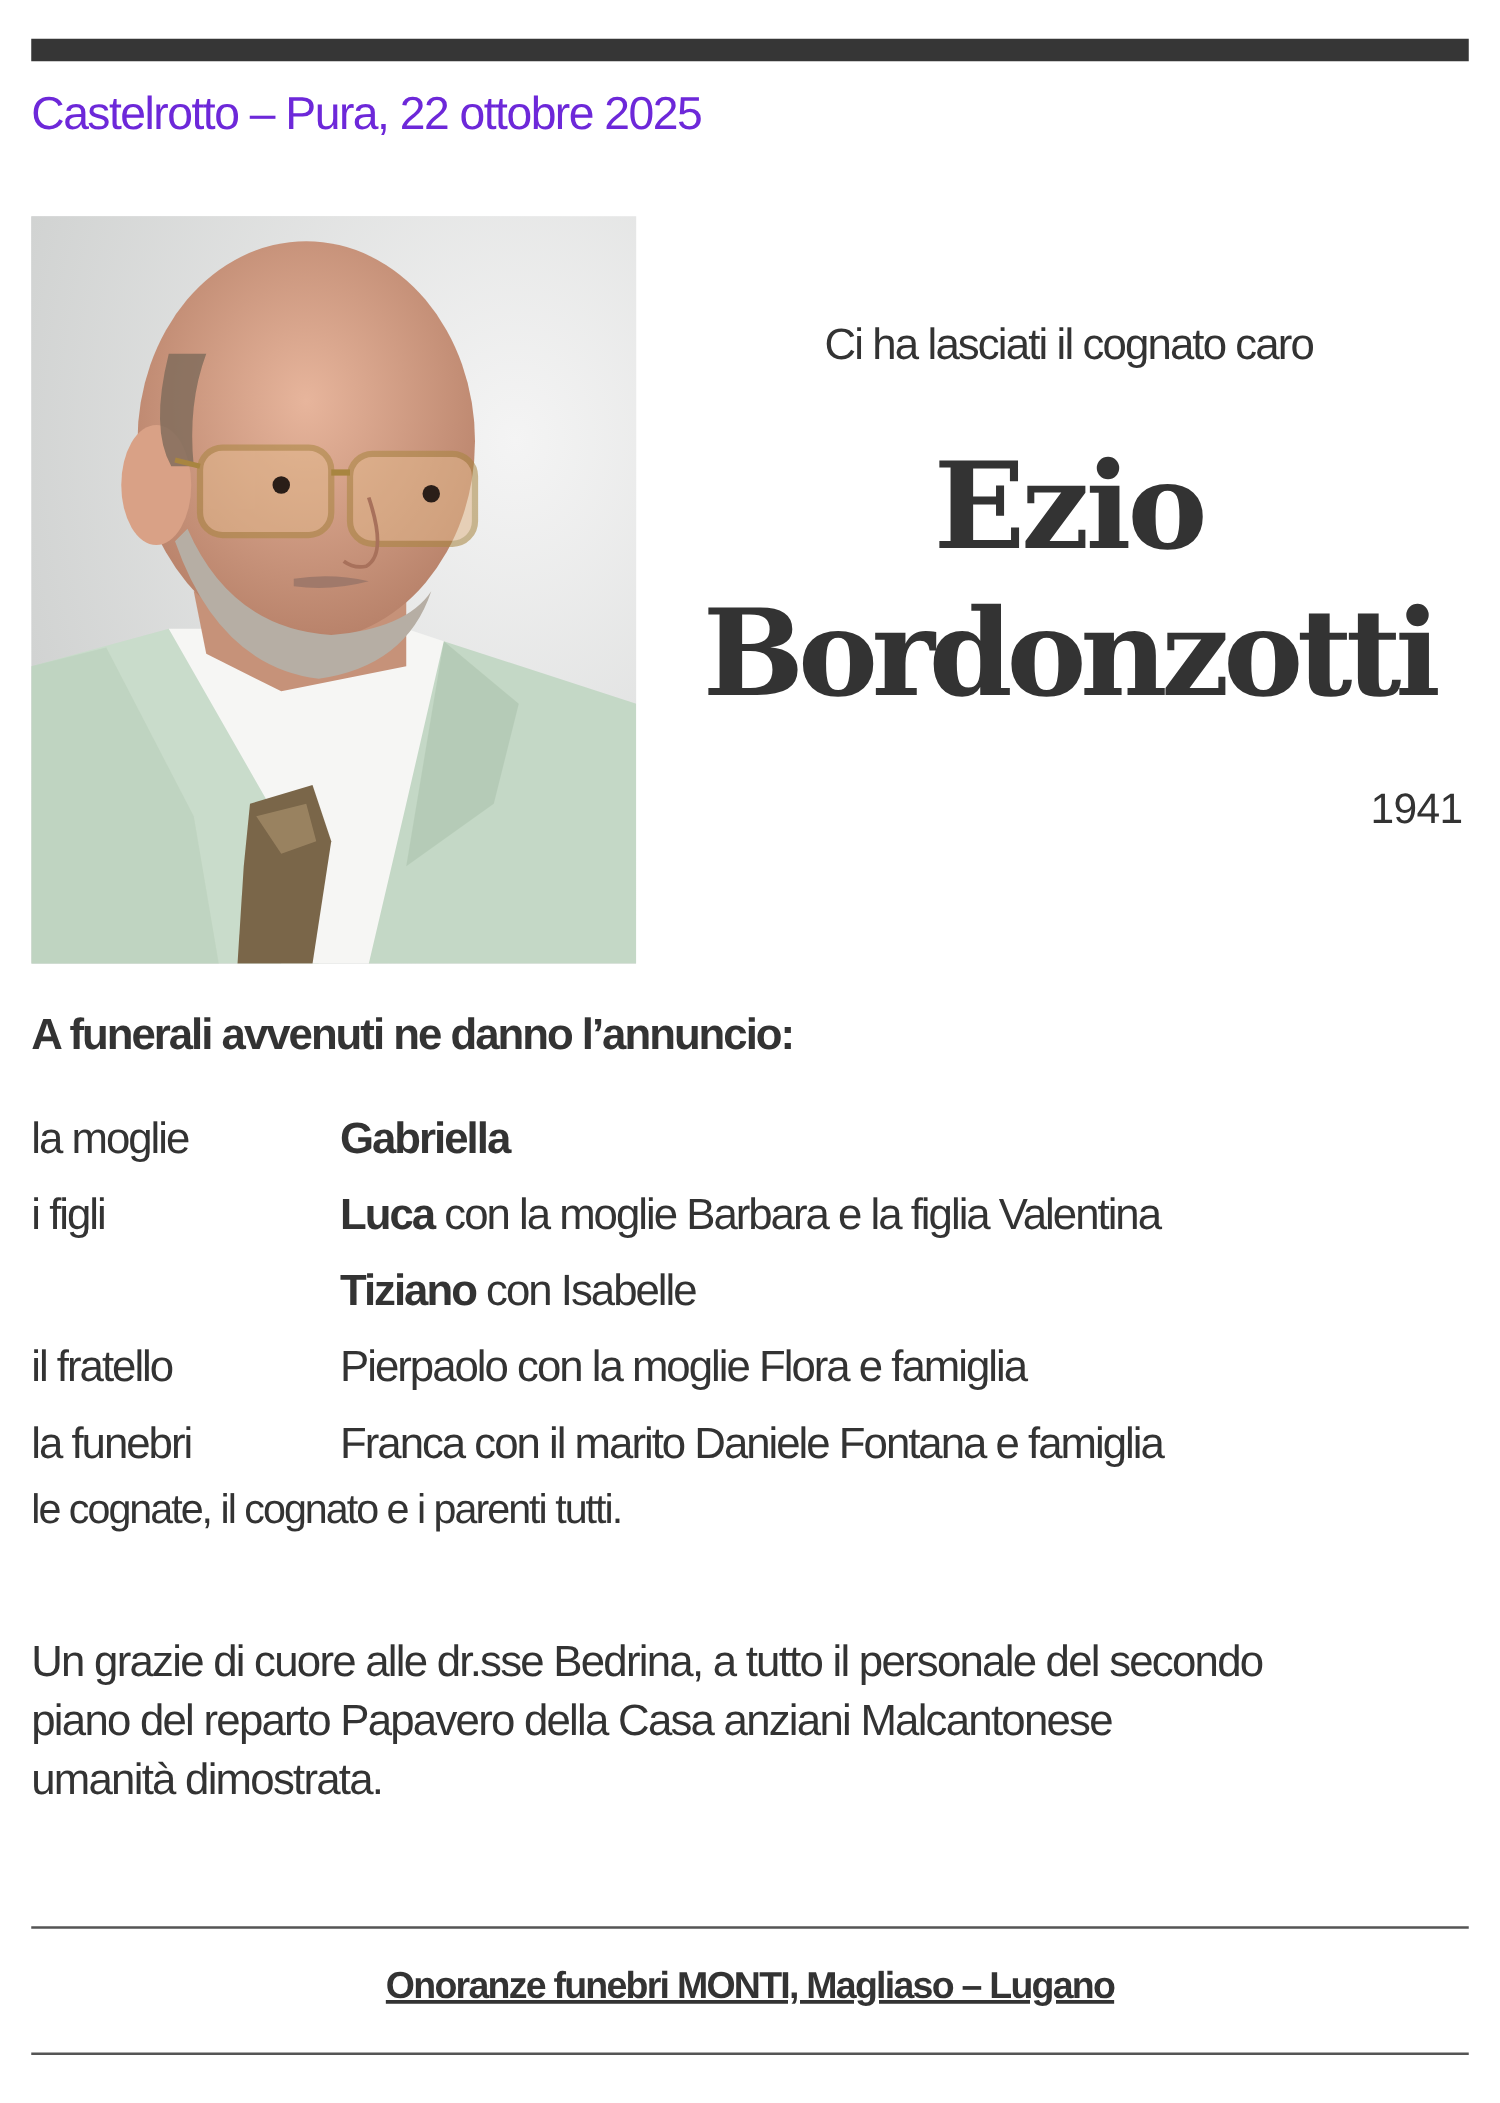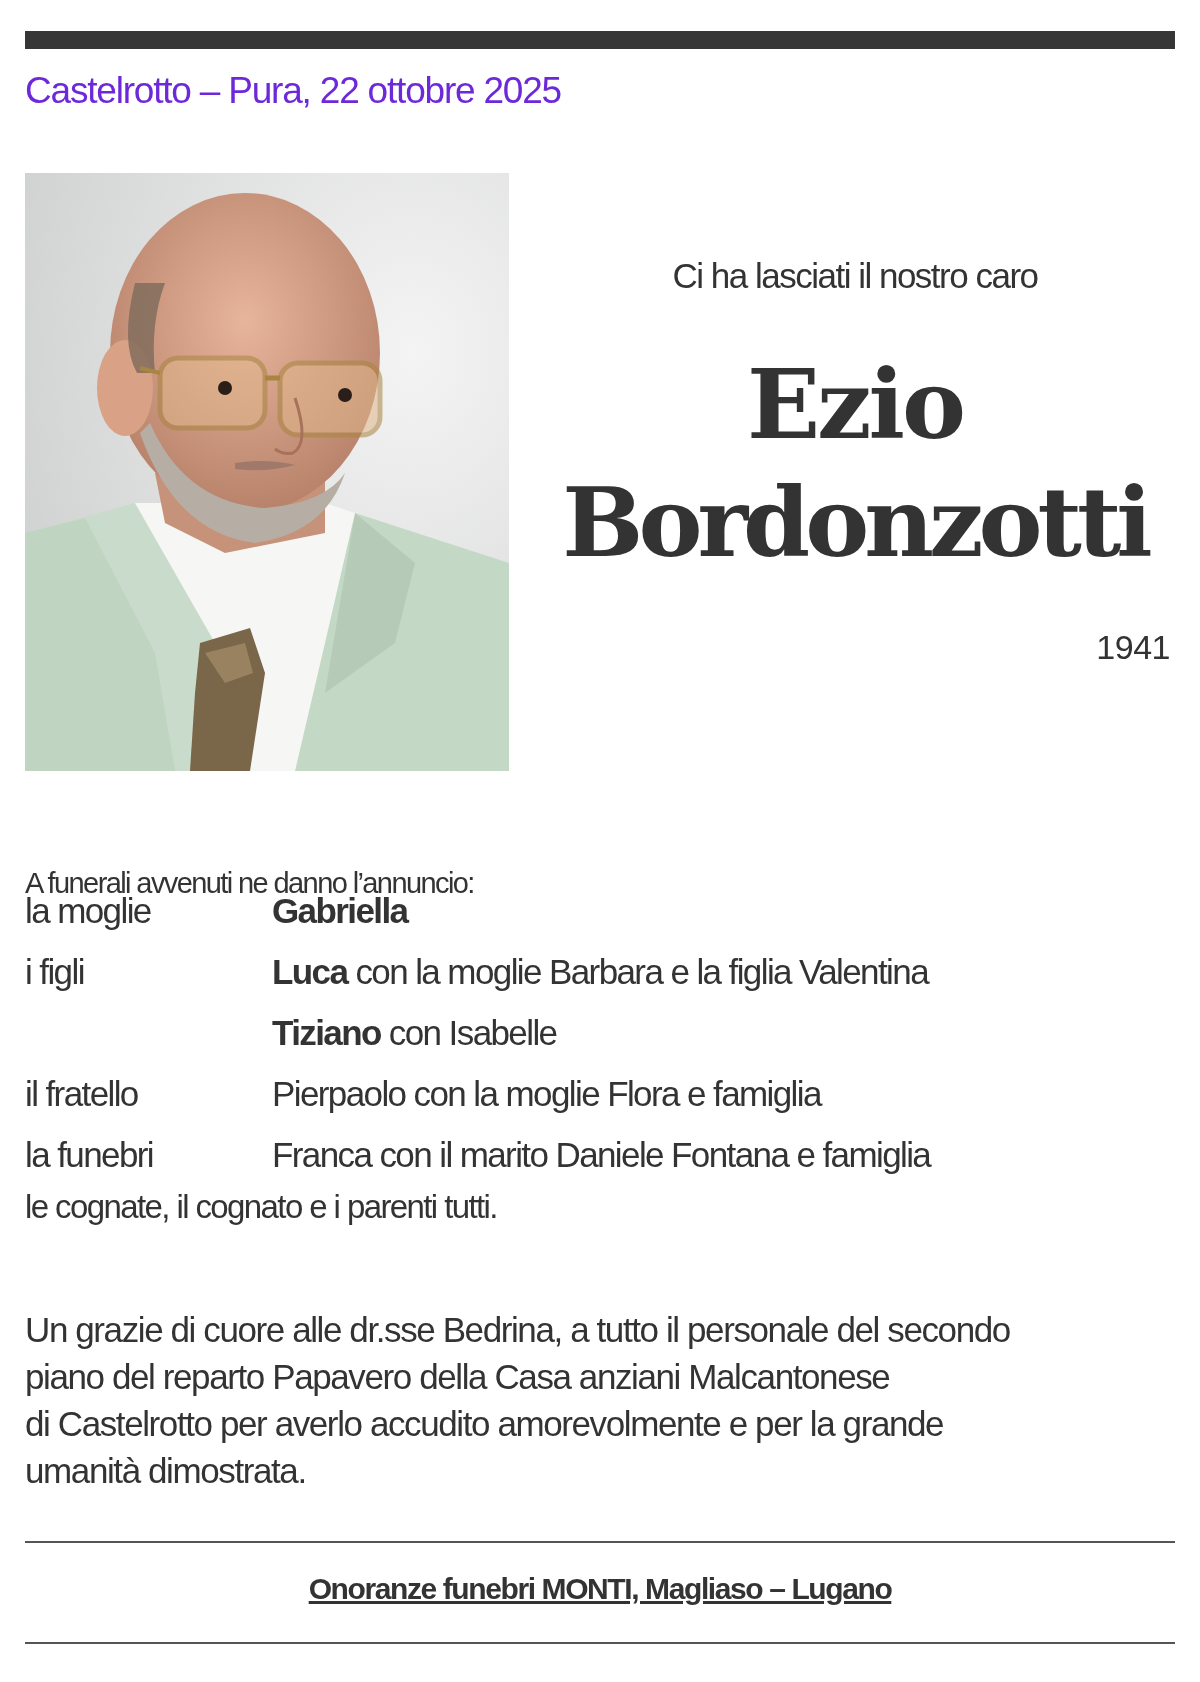--- a/index.html
+++ b/index.html
@@ -79,24 +79,25 @@
     left: 540px;
     width: 630px;
     top: 628px;
     text-align: right;
     font-size: 34px;
     letter-spacing: -0.5px;
   }
   .announce {
     position: absolute;
     left: 25px;
-    top: 867px;
-    font-size: 29px;
+    top: 808px;
+    font-size: 35px;
     letter-spacing: -1.6px;
     white-space: nowrap;
+    font-weight: bold;
   }
   .family {
     position: absolute;
     left: 25px;
     top: 880px;
     font-size: 35px;
     letter-spacing: -1.6px;
   }
   .family-row {
     height: 61px;
@@ -198,21 +199,21 @@
     <line x1="240" y1="205" x2="255" y2="205" stroke="#a88540" stroke-width="5"></line>
     <line x1="115" y1="195" x2="135" y2="200" stroke="#a88540" stroke-width="4"></line>
 
     <circle cx="200" cy="215" r="7" fill="#2a1e18"></circle>
     <circle cx="320" cy="222" r="7" fill="#2a1e18"></circle>
 
     <path d="M270 225 Q285 270 268 280 Q258 282 250 276" fill="none" stroke="#a8715b" stroke-width="3"></path>
   </svg>
 </div>
 
-<div class="intro">Ci ha lasciati il nostro caro</div>
+<div class="intro">Ci ha lasciati il cognato caro</div>
 <div class="name name-first">Ezio</div>
 <div class="name name-last">Bordonzotti</div>
 <div class="years">1941</div>
 
 <div class="announce">A funerali avvenuti ne danno l’annuncio:</div>
 
 <div class="family">
   <div class="family-row">
     <span class="family-relation">la moglie</span>
     <span class="family-names"><span class="bold">Gabriella</span><span></span></span>
@@ -233,19 +234,18 @@
     <span class="family-relation">la funebri</span>
     <span class="family-names"><span class="bold"></span><span>Franca con il marito Daniele Fontana e famiglia</span></span>
   </div>
 </div>
 
 <div class="closing">le cognate, il cognato e i parenti tutti.</div>
 
 <div class="thanks">
   <div>Un grazie di cuore alle dr.sse Bedrina, a tutto il personale del secondo</div>
   <div>piano del reparto Papavero della Casa anziani Malcantonese</div>
-  <div>di Castelrotto per averlo accudito amorevolmente e per la grande</div>
   <div>umanità dimostrata.</div>
 </div>
 
 <div class="rule rule-1"></div>
 <div class="undertaker">Onoranze funebri MONTI, Magliaso – Lugano</div>
 <div class="rule rule-2"></div>
 
 </body></html>

